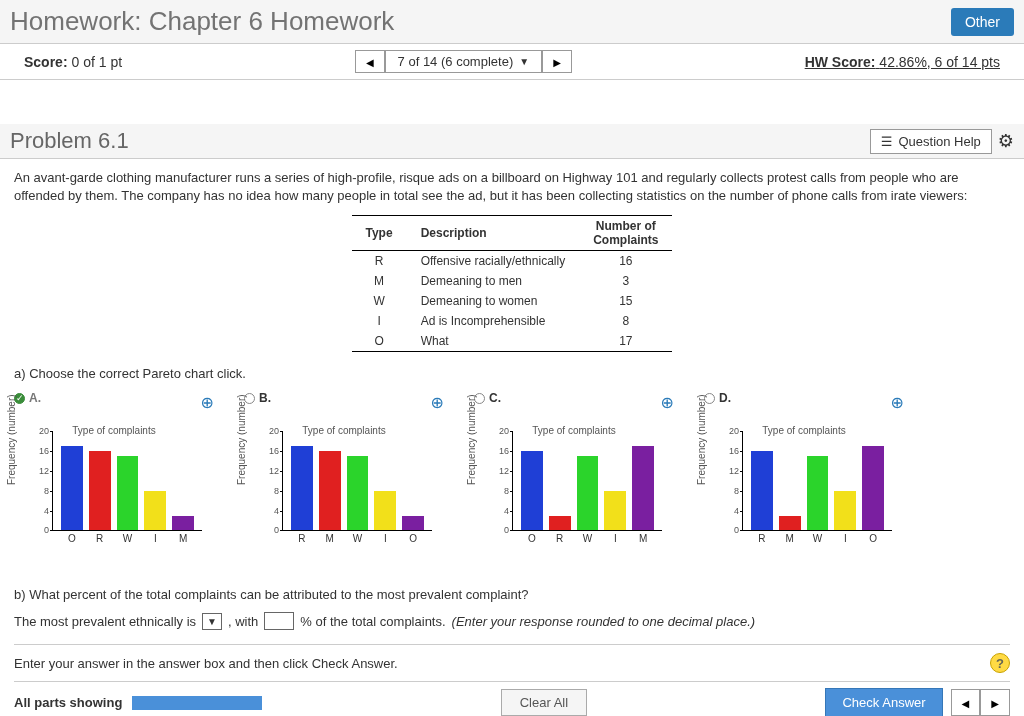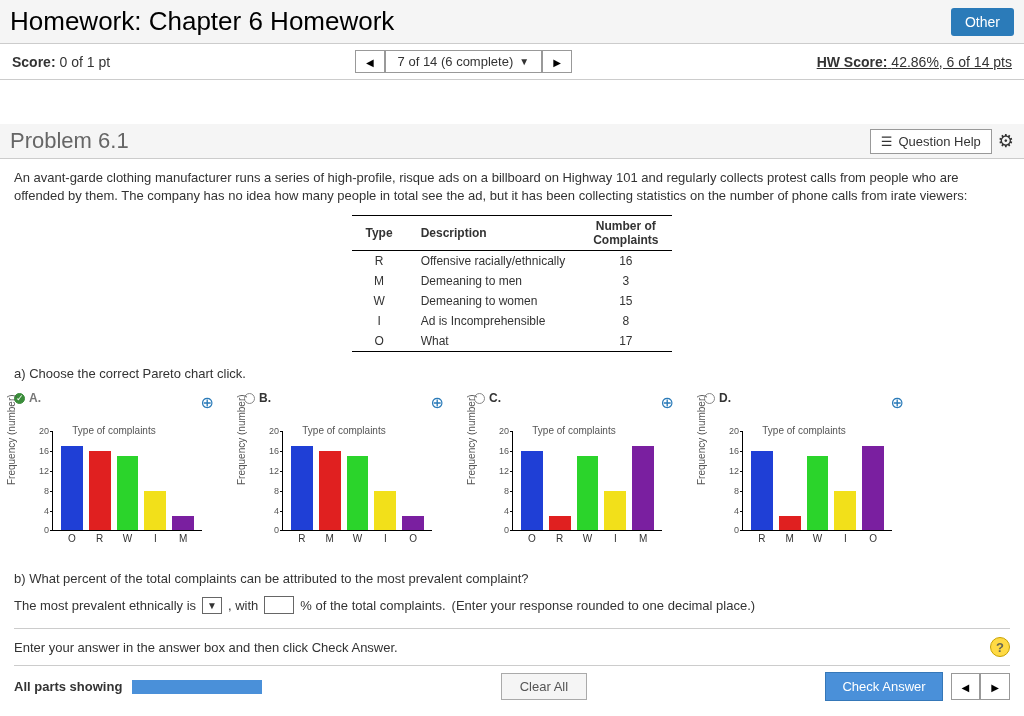--- a/index.html
+++ b/index.html
@@ -1,20 +1,20 @@
 <!DOCTYPE html>
 <html><head>
 <meta charset="utf-8">
 <style>
 * { box-sizing: border-box; margin: 0; padding: 0; }
 body { font-family: Arial, sans-serif; font-size: 13px; color: #333; background: #fff; width: 1024px; }
 .header { display: flex; justify-content: space-between; align-items: center; padding: 6px 10px; border-bottom: 1px solid #ccc; background: #f5f5f5; }
-.header h1 { font-size: 26px; font-weight: normal; color: #000000; }
+.header h1 { font-size: 26px; font-weight: normal; color: #737373; }
 .save-btn { background: #2b7bb9; color: #fff; border: none; padding: 6px 14px; font-size: 14px; border-radius: 3px; cursor: pointer; }
-.subheader { display: flex; justify-content: space-between; align-items: center; padding: 6px 12px; border-bottom: 1px solid #ccc; }
+.subheader { display: flex; justify-content: space-between; align-items: center; padding: 6px 24px; border-bottom: 1px solid #ccc; }
 .score-left { font-size: 14px; }
 .nav-center { display: flex; align-items: center; gap: 0; }
 .nav-btn { border: 1px solid #999; background: #fff; padding: 3px 10px; cursor: pointer; font-size: 13px; }
 .nav-mid { border: 1px solid #999; padding: 3px 12px; background: #fff; cursor: pointer; display: flex; align-items: center; gap: 6px; }
 .hw-score { font-size: 14px; text-decoration: underline; }
 .problem-bar { display: flex; justify-content: space-between; align-items: center; padding: 4px 10px; border-bottom: 1px solid #ccc; background: #f5f5f5; margin-top: 44px; }
 .problem-title { font-size: 22px; color: #666; }
 .help-box { display: flex; align-items: center; gap: 6px; }
 .qhelp { border: 1px solid #999; padding: 4px 10px; background: #fff; cursor: pointer; display: flex; align-items: center; gap: 6px; font-size: 13px; }
 .gear { font-size: 18px; cursor: pointer; }
@@ -36,25 +36,25 @@
 .mini-chart { width: 200px; height: 130px; position: relative; }
 .ylabel { position: absolute; left: -8px; top: 60px; transform: rotate(-90deg); transform-origin: left top; font-size: 10px; color: #555; white-space: nowrap; }
 .xlabel { text-align: center; font-size: 10px; color: #555; margin-top: 20px; }
 .plot { position: absolute; left: 38px; top: 6px; width: 150px; height: 100px; border-left: 1px solid #000; border-bottom: 1px solid #000; }
 .tick { position: absolute; left: -22px; font-size: 9px; color: #555; width: 18px; text-align: right; }
 .tickline { position: absolute; left: -3px; width: 3px; height: 1px; background: #000; }
 .bars { position: absolute; left: 0; bottom: 0; width: 100%; height: 100%; display: flex; align-items: flex-end; gap: 6px; padding: 0 8px; }
 .bar { flex: 1; }
 .xcat { position: absolute; bottom: -14px; left: 0; width: 100%; display: flex; padding: 0 8px; gap: 6px; }
 .xcat span { flex: 1; text-align: center; font-size: 10px; color: #333; }
-.part-b { font-size: 13px; margin: 16px 0 10px; }
+.part-b { font-size: 13px; margin: 32px 0 10px; }
 .answer-line { font-size: 13px; display: flex; align-items: center; gap: 6px; flex-wrap: wrap; }
 .dropdown-box { border: 1px solid #666; padding: 2px 4px; background: #fff; display: inline-flex; align-items: center; cursor: pointer; }
 .input-box { border: 1px solid #666; width: 30px; height: 18px; display: inline-block; }
-.italic { }
+.italic { font-style: italic; }
 .footer1 { border-top: 1px solid #ccc; margin-top: 14px; padding: 8px 0; display: flex; justify-content: space-between; align-items: center; font-size: 13px; }
 .qmark { width: 20px; height: 20px; border-radius: 50%; background: #ffda44; border: 1px solid #c9a200; color: #665; font-weight: bold; display: flex; align-items: center; justify-content: center; font-size: 13px; cursor: pointer; }
 .footer2 { border-top: 1px solid #ccc; padding: 6px 0 10px; display: flex; justify-content: space-between; align-items: center; }
 .progress-wrap { display: flex; align-items: center; gap: 10px; }
 .progress-bar { width: 130px; height: 14px; background: #ddd; position: relative; }
 .progress-fill { height: 100%; background: #4a90d9; }
 .clear-btn { border: 1px solid #aaa; background: #f5f5f5; padding: 5px 18px; cursor: pointer; font-size: 13px; color: #555; }
 .check-btn { background: #4a90d9; color: #fff; border: 1px solid #3577b8; padding: 6px 16px; cursor: pointer; font-size: 13px; }
 .nav-pair { display: flex; }
 .small-nav { border: 1px solid #999; background: #fff; padding: 5px 10px; cursor: pointer; }

